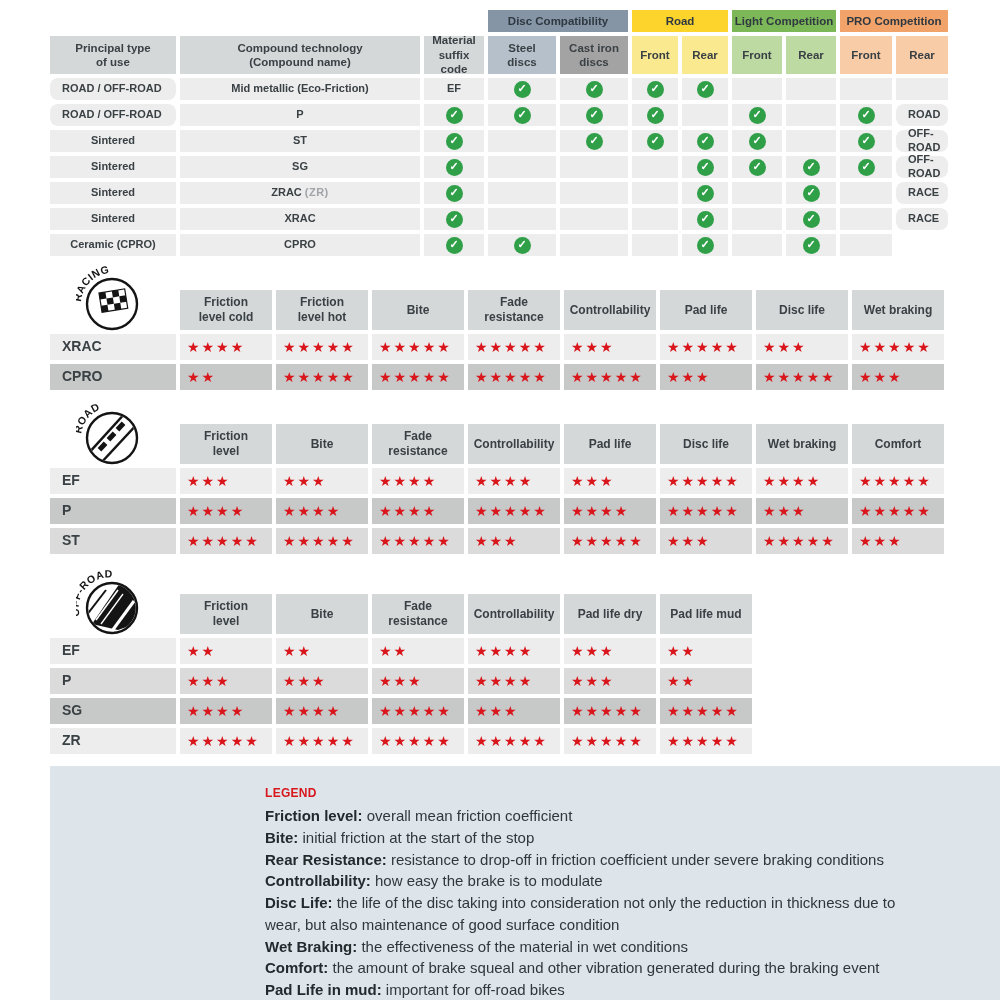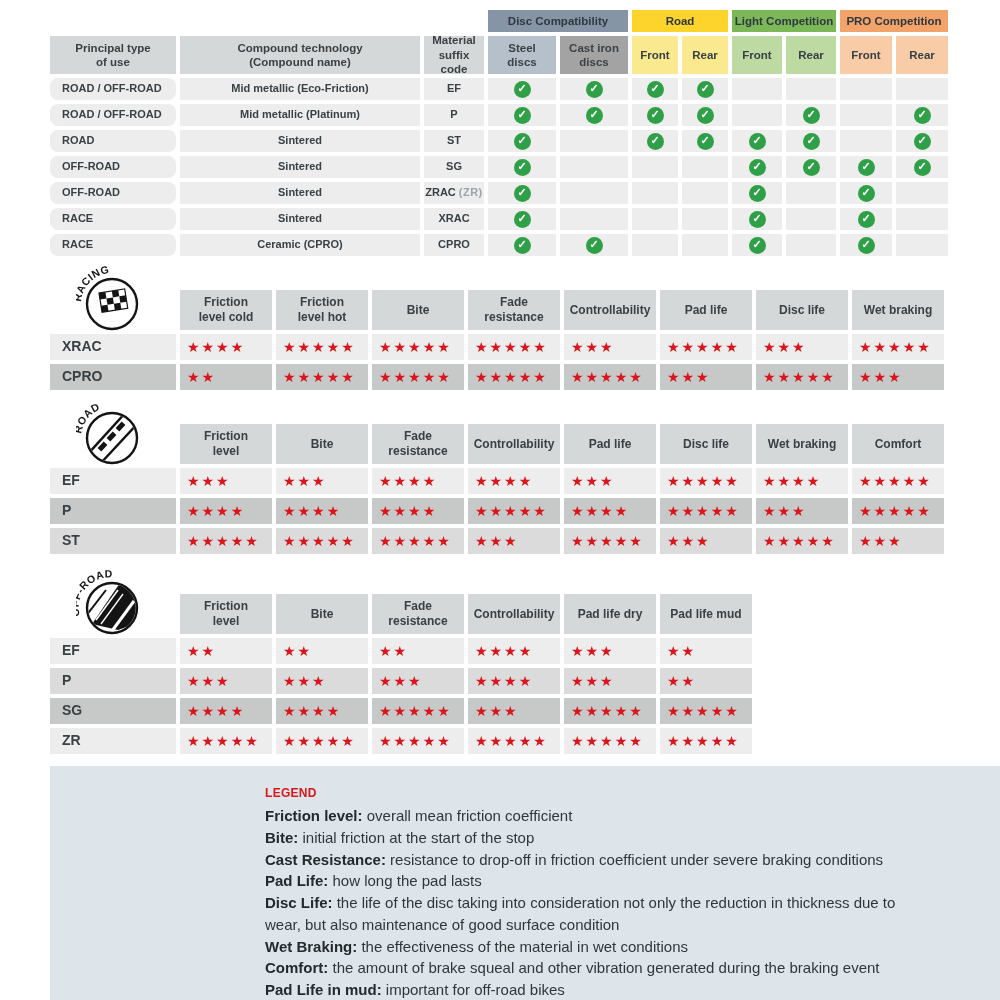--- a/index.html
+++ b/index.html
@@ -70,21 +70,20 @@
         <div class="cell c-data"><span>EF</span></div>
         <div class="cell c-data"><span class="check">✓</span></div>
         <div class="cell c-data"><span class="check">✓</span></div>
         <div class="cell c-data"><span class="check">✓</span></div>
         <div class="cell c-data"><span class="check">✓</span></div>
         <div class="cell c-data"></div>
         <div class="cell c-data"></div>
         <div class="cell c-data"></div>
         <div class="cell c-data"></div>
         <div class="cell c-data use">ROAD / OFF-ROAD</div>
-        <div class="cell c-data">Mid metallic (Platinum)</div>
         <div class="cell c-data"><span>P</span></div>
         <div class="cell c-data"><span class="check">✓</span></div>
         <div class="cell c-data"><span class="check">✓</span></div>
         <div class="cell c-data"><span class="check">✓</span></div>
         <div class="cell c-data"><span class="check">✓</span></div>
         <div class="cell c-data"></div>
         <div class="cell c-data"><span class="check">✓</span></div>
         <div class="cell c-data"></div>
         <div class="cell c-data"><span class="check">✓</span></div>
         <div class="cell c-data use">ROAD</div>
@@ -318,22 +317,22 @@
         <div class="cell r-cell shade-light"><span class="stars">★★★★★</span></div>
         <div class="cell r-cell shade-light"><span class="stars">★★★★★</span></div>
       </div>
   </section>
 
   <section class="legend">
     <div class="legend-title">LEGEND</div>
     <div id="legend-items">
         <div class="legend-item"><b>Friction level:</b> overall mean friction coefficient</div>
         <div class="legend-item"><b>Bite:</b> initial friction at the start of the stop</div>
-        <div class="legend-item"><b>Cast Resistance:</b> resistance to drop-off in friction coefficient under severe braking conditions</div>
-        <div class="legend-item"><b>Pad Life:</b> how long the pad lasts</div>
+        <div class="legend-item"><b>Rear Resistance:</b> resistance to drop-off in friction coefficient under severe braking conditions</div>
+        <div class="legend-item"><b>Controllability:</b> how easy the brake is to modulate</div>
         <div class="legend-item"><b>Disc Life:</b> the life of the disc taking into consideration not only the reduction in thickness due to wear, but also maintenance of good surface condition</div>
         <div class="legend-item"><b>Wet Braking:</b> the effectiveness of the material in wet conditions</div>
         <div class="legend-item"><b>Comfort:</b> the amount of brake squeal and other vibration generated during the braking event</div>
         <div class="legend-item"><b>Pad Life in mud:</b> important for off-road bikes</div>
       </div>
   </section>
 
 </div>
 
 </body></html>

